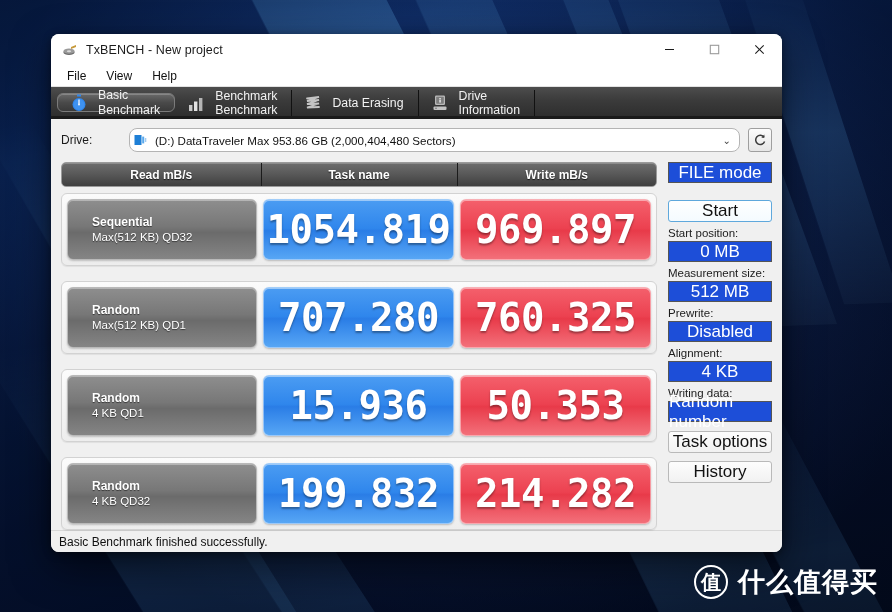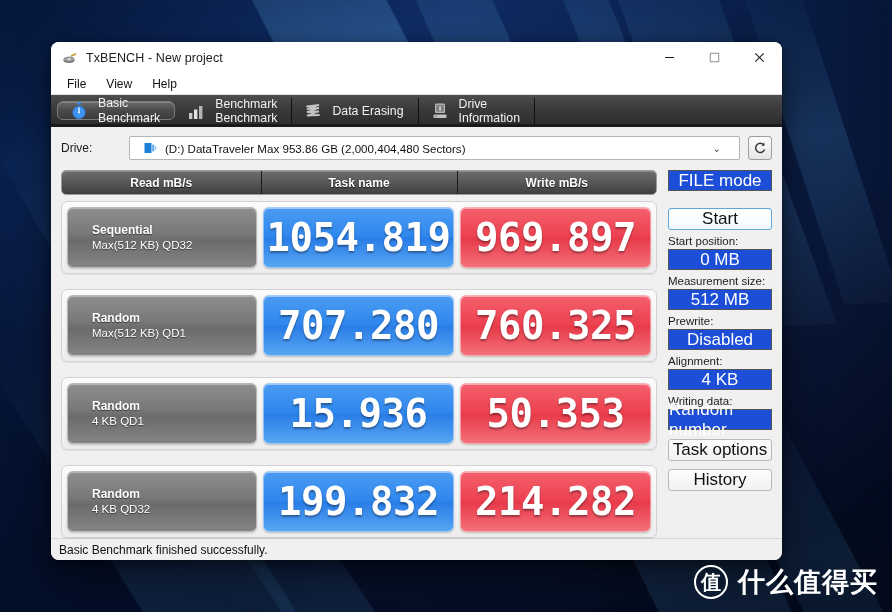--- a/index.html
+++ b/index.html
@@ -27,21 +27,21 @@
   .s5 { left: 790px; top: -40px; width: 360px; height: 55px; transform: rotate(72deg) skewX(-16deg); opacity: .5;}
   .s6 { left: 120px; top: 330px; width: 520px; height: 130px; transform: rotate(58deg) skewX(-24deg); opacity: .45; }
   .s7 { left: 250px; top: 420px; width: 430px; height: 78px; transform: rotate(57deg) skewX(-24deg); opacity: .38; }
   .s8 { left: 640px; top: 300px; width: 520px; height: 120px; transform: rotate(64deg) skewX(-20deg); opacity: .5; }
   .s9 { left: 760px; top: 380px; width: 380px; height: 70px; transform: rotate(62deg) skewX(-20deg); opacity: .4; }
   .s10{ left: 30px;  top: 120px; width: 300px; height: 46px; transform: rotate(60deg) skewX(-22deg); opacity: .30; }
   .vign { position:absolute; inset:0; background: radial-gradient(ellipse at 52% 40%, rgba(255,255,255,0.05), rgba(0,0,0,0.45) 78%); }
 
   
   .window {
-    position: absolute; left: 51px; top: 42px; width: 731px; height: 518px;
+    position: absolute; left: 51px; top: 34px; width: 731px; height: 518px;
     border-radius: 8px; overflow: hidden;
     box-shadow: 0 14px 38px rgba(0,0,0,.55), 0 2px 8px rgba(0,0,0,.4);
     background: #f0f0f0;
     display: flex; flex-direction: column;
   }
   .titlebar {
     height: 31px; background: #ffffff; display: flex; align-items: center;
     flex: 0 0 auto; position: relative;
   }
   .app-icon {
@@ -80,22 +80,22 @@
   }
   .tab-label { display: flex; flex-direction: column; white-space: nowrap; }
   .tab-ico { width: 22px; height: 22px; flex: 0 0 auto; display:flex; align-items:center; justify-content:center;}
 
   
   .appbody { flex: 1 1 auto; background: #f0f0f0; position: relative; padding: 8px 10px 0 10px; display: flex; flex-direction: column; }
   .driverow { display: flex; align-items: center; gap: 8px; height: 26px; flex: 0 0 auto; }
   .drive-label { font-size: 12px; color: #1b1b1b; width: 60px; }
   .drive-combo {
     flex: 1 1 auto; height: 24px; background: #fff; border: 1px solid #b4b4b4;
-    display: flex; align-items: center; padding: 0 14px; font-size: 11.6px; color: #111; gap: 6px;
-    border-radius: 2px;
+    display: flex; align-items: center; padding: 0 4px; font-size: 11.6px; color: #111; gap: 6px;
+    border-radius: 8px;
   }
   .drive-icon { width: 15px; height: 13px; flex: 0 0 auto; position: relative; }
   .combo-caret { margin-left: auto; color: #444; font-size: 10px; padding-right: 4px; }
   .refresh-btn {
     width: 24px; height: 24px; flex: 0 0 auto;
     background: linear-gradient(180deg,#fcfcfc,#e6e6e6); border: 1px solid #9e9e9e; border-radius: 3px;
     display: flex; align-items: center; justify-content: center;
   }
 
   .content { flex: 1 1 auto; display: flex; gap: 11px; padding-top: 9px; }

